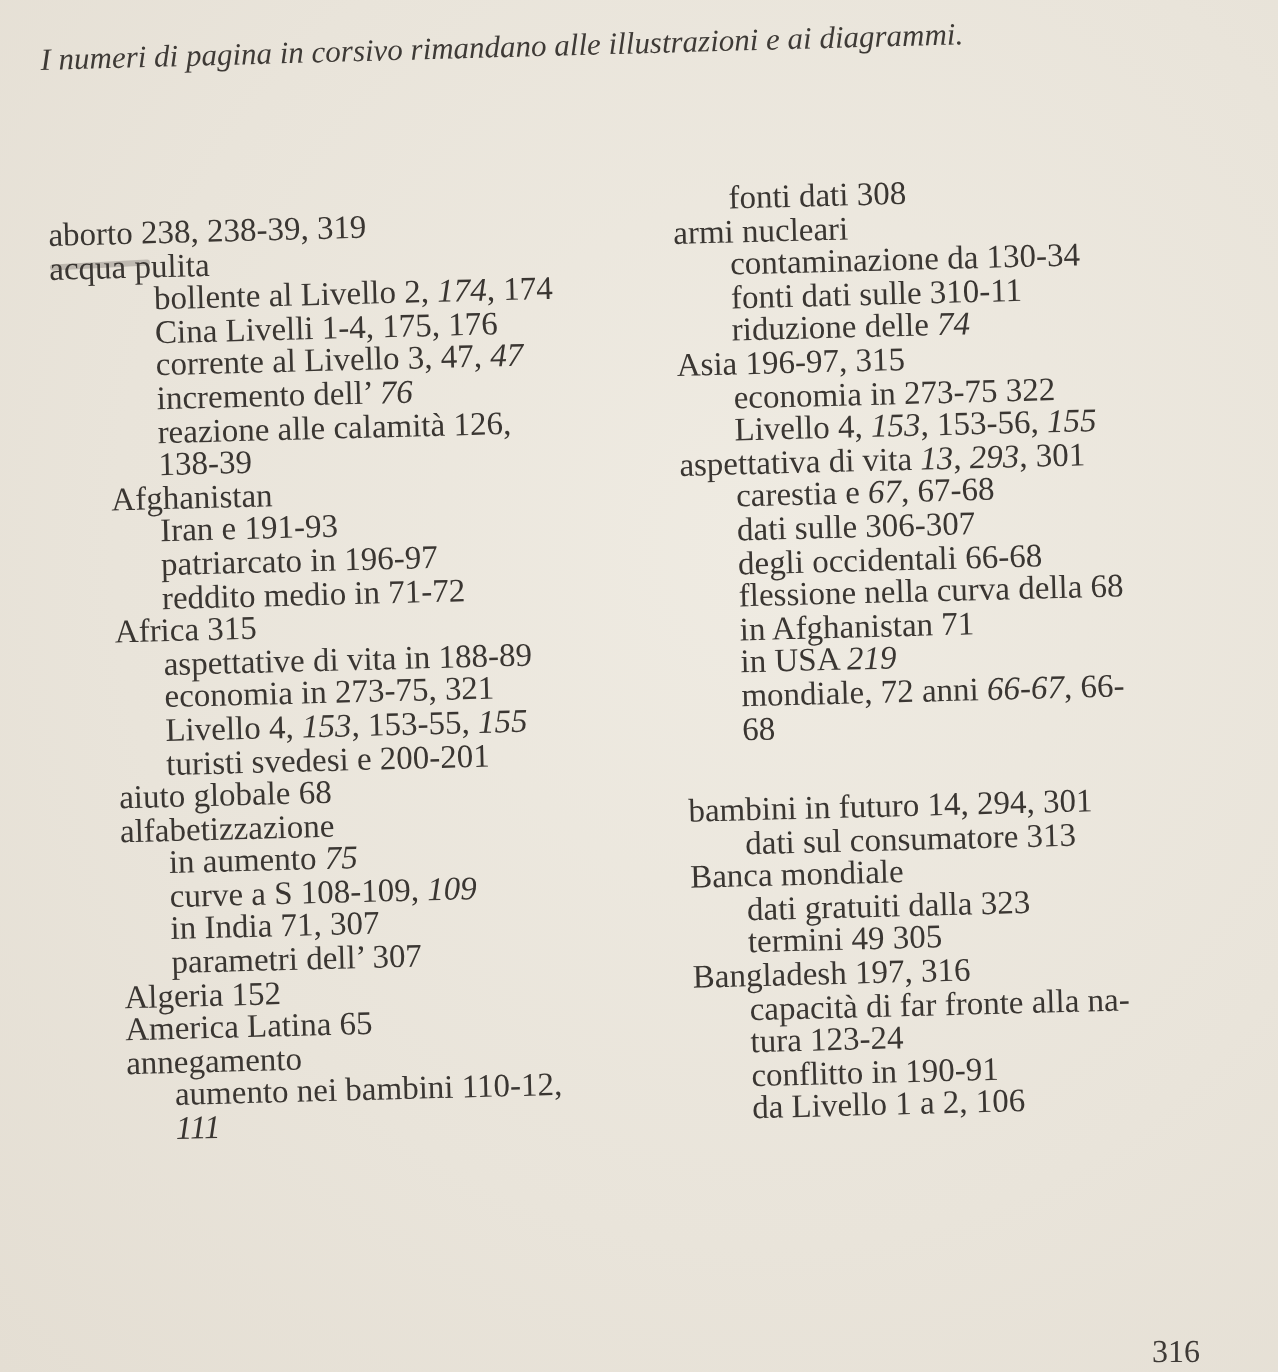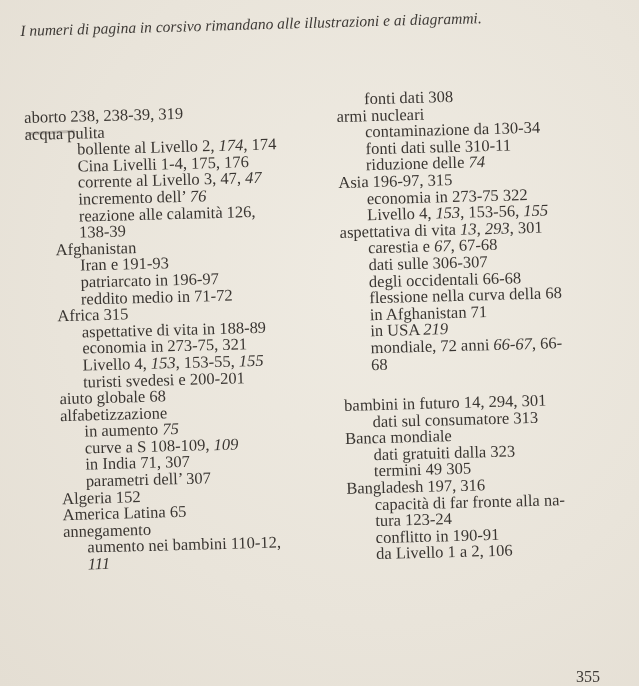--- a/index.html
+++ b/index.html
@@ -104,14 +104,14 @@
       <div class="line ind1"><span>dati sul consumatore 313</span></div>
       <div class="line ind0"><span>Banca mondiale</span></div>
       <div class="line ind1"><span>dati gratuiti dalla 323</span></div>
       <div class="line ind1"><span>termini 49 305</span></div>
       <div class="line ind0"><span>Bangladesh 197, 316</span></div>
       <div class="line ind1"><span>capacità di far fronte alla na-</span></div>
       <div class="line ind1"><span>tura 123-24</span></div>
       <div class="line ind1"><span>conflitto in 190-91</span></div>
       <div class="line ind1"><span>da Livello 1 a 2, 106</span></div>
     </div>
-  <div class="folio">355</div>
+  <div class="folio">316</div>
 </div>
 
 </body></html>

